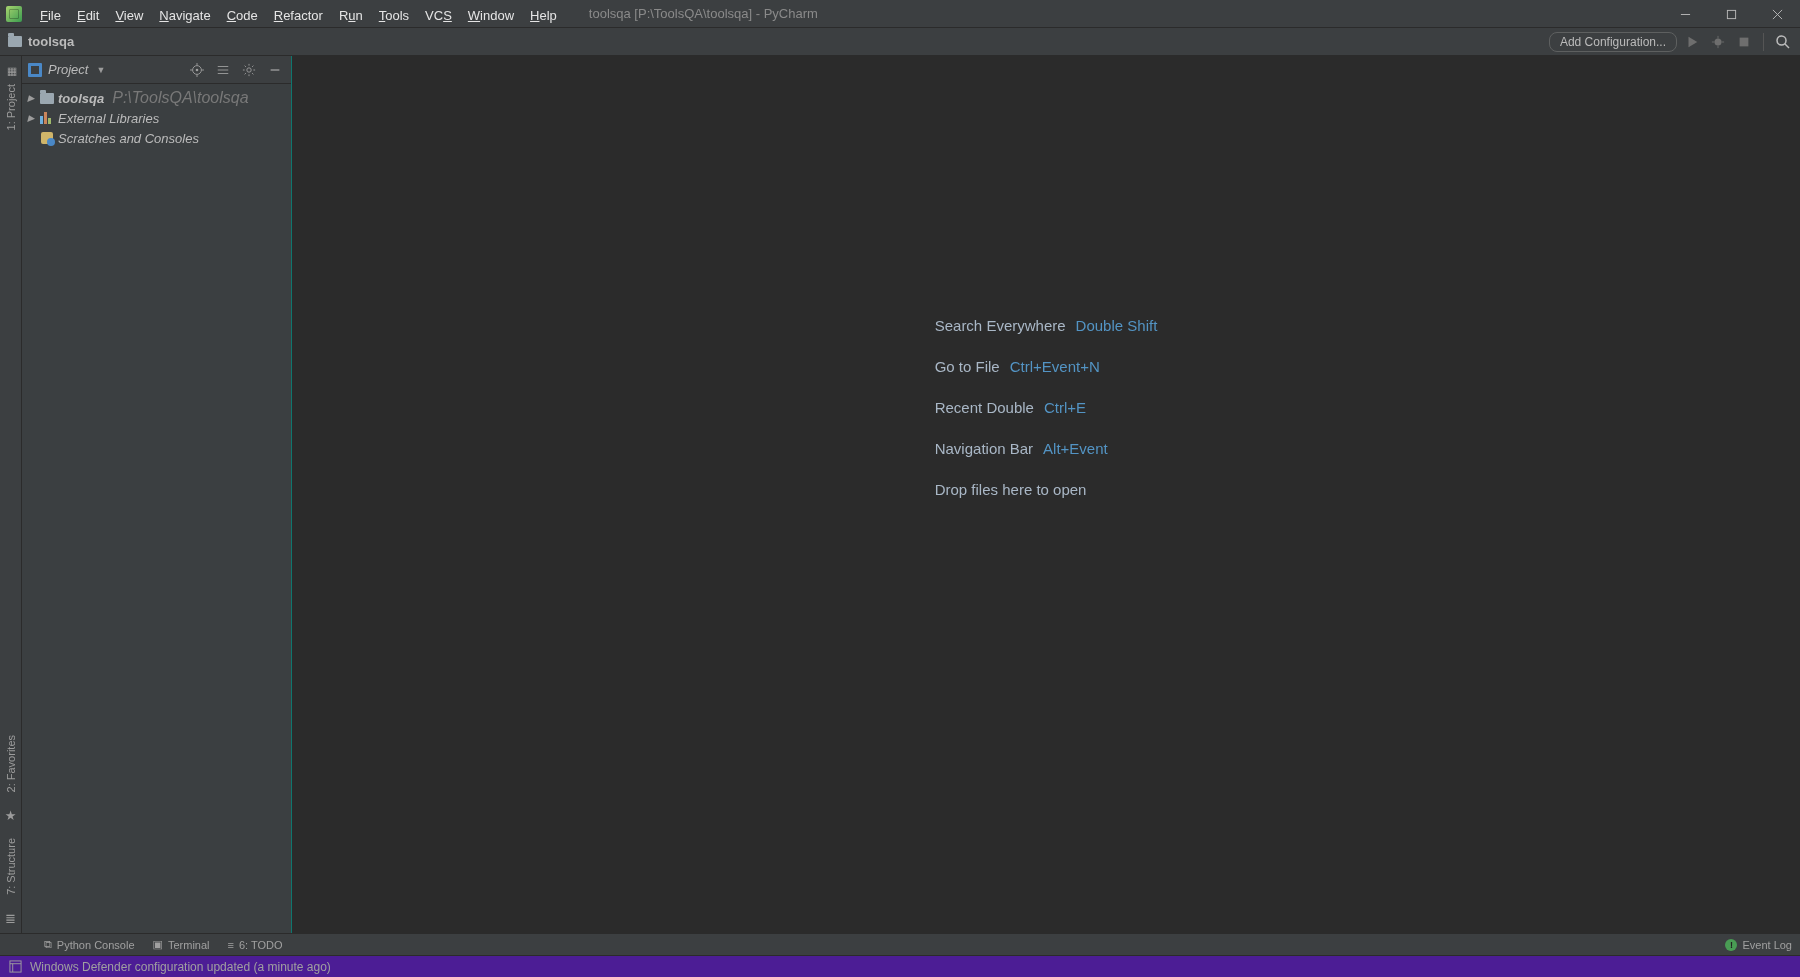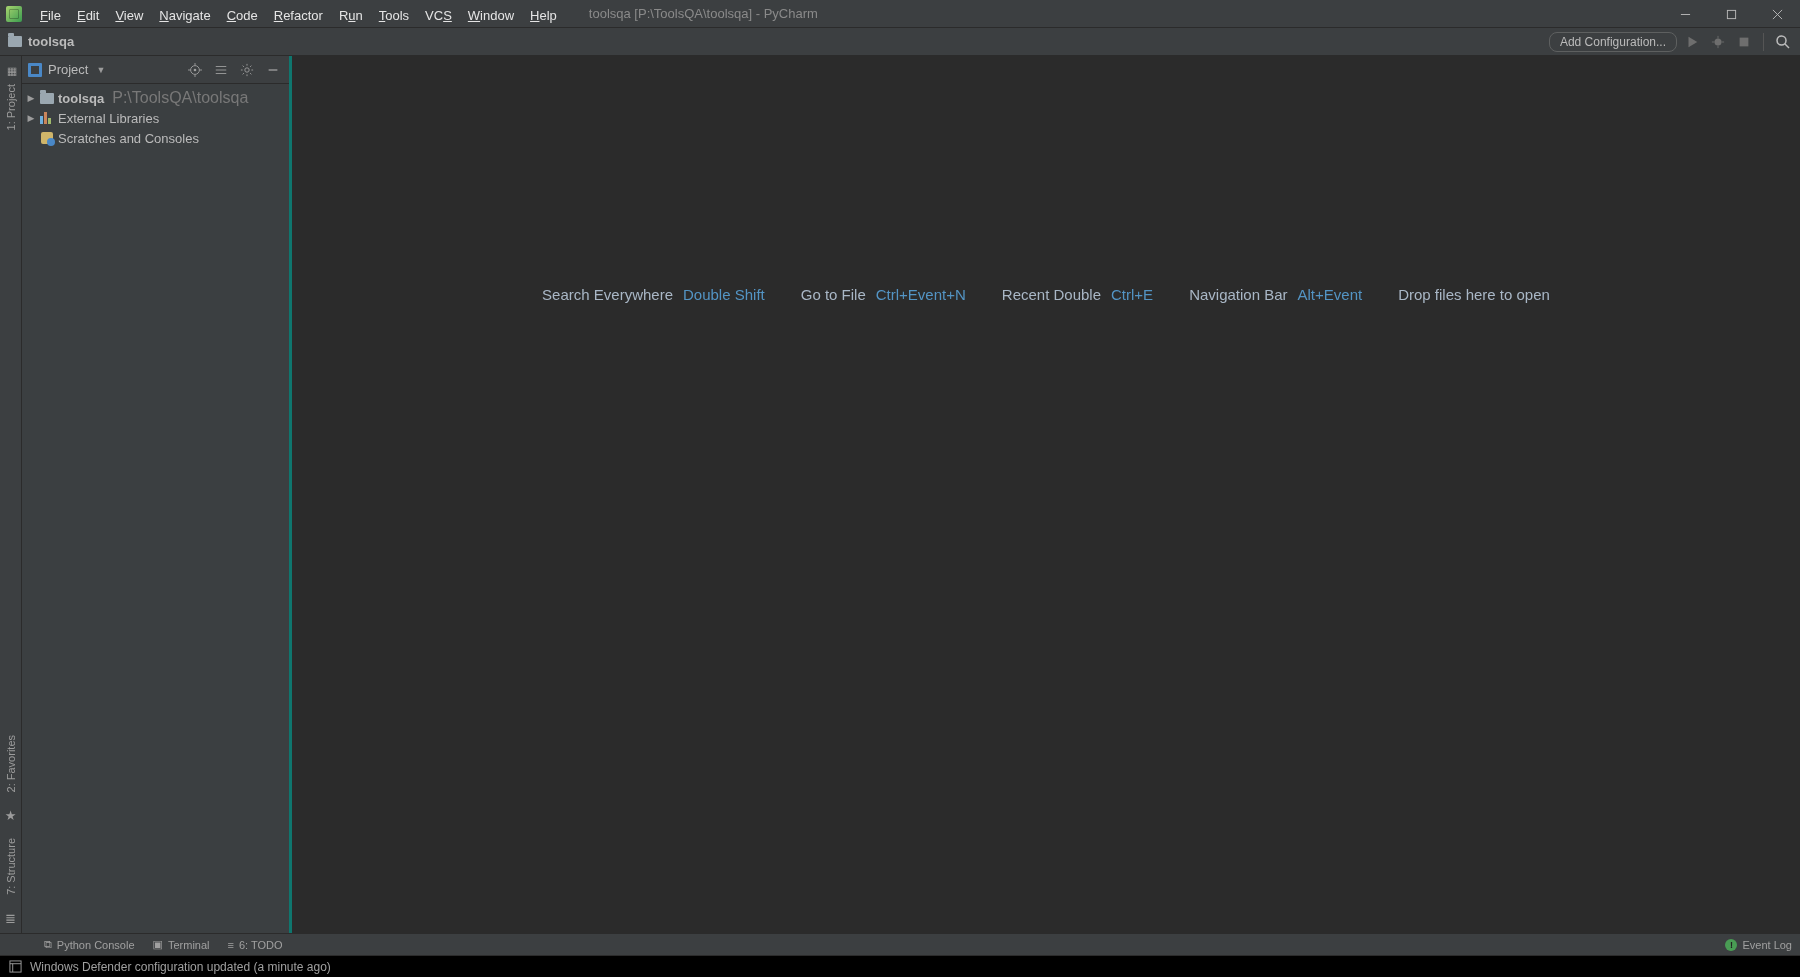--- a/index.html
+++ b/index.html
@@ -29,21 +29,21 @@
 
 .main { display: flex; height: calc(977px - 28px - 28px - 22px - 22px); }
 
 
 .gutter-left { width: 22px; background: #3c3f41; border-right: 1px solid #2b2b2b; display: flex; flex-direction: column; align-items: center; justify-content: space-between; padding: 4px 0; }
 .gutter-label { writing-mode: vertical-rl; transform: rotate(180deg); font-size: 11px; color: #9c9c9c; display: flex; align-items: center; gap: 4px; padding: 6px 0; }
 .gutter-icon { width: 14px; height: 14px; display: flex; align-items: center; justify-content: center; color: #9c9c9c; }
 .gutter-bottom { display: flex; flex-direction: column; gap: 10px; align-items: center; margin-bottom: 4px; }
 
 
-.tool-project { width: 270px; background: #3b3f41; border-right: 3px solid #0f766e; display: flex; flex-direction: column; }
+.tool-project { width: 270px; background: #3b3f41; border-right: 1px solid #0f766e; display: flex; flex-direction: column; font-style: italic; }
 .tool-header { height: 28px; background: #3c3f41; border-bottom: 1px solid #2b2b2b; display: flex; align-items: center; padding: 0 6px; gap: 6px; }
 .tool-header .proj-icon { width: 14px; height: 14px; background: #4a88c7; border-radius: 1px; position:relative; }
 .tool-header .proj-icon::after { content:""; position:absolute; inset:3px; background:#3c3f41; }
 .tool-header .title { color: #bbbbbb; }
 .tool-header .chev-d { margin-left: 2px; color:#9c9c9c; font-size:9px; }
 .tool-header .spacer { flex: 1; }
 .tool-header .hdr-icon { width: 20px; height: 20px; display:flex; align-items:center; justify-content:center; color:#a0a0a0; }
 
 .tree { padding: 4px 0 0 0; font-size: 13px; }
 .tree-row { display: flex; align-items: center; height: 20px; padding-left: 4px; gap: 4px; }
@@ -56,33 +56,33 @@
 .tree-lib span:nth-child(1){height:8px;background:#6fb0df;} .tree-lib span:nth-child(2){height:12px;background:#c9855b;} .tree-lib span:nth-child(3){height:6px;background:#9fb96b;}
 .tree-scratch { width:14px; height:14px; position:relative; }
 .tree-scratch::before { content:""; position:absolute; inset:1px; background:#cfb56a; border-radius:2px; }
 .tree-scratch::after { content:""; position:absolute; right:-1px; bottom:-1px; width:8px; height:8px; background:#4a88c7; border-radius:50%; }
 .tree-label { color: #bbbbbb; }
 .tree-label.bold { font-weight: 600; }
 .tree-path { color: #787878; margin-left: 4px; font-size: 16px; }
 
 
 .editor { flex: 1; background: #2b2b2b; display: flex; align-items: flex-start; justify-content: center; padding-top: 230px; }
-.hints { display: flex; flex-direction: row; gap: 36px; }
+.hints { display: flex; flex-direction: column; gap: 24px; margin-top: 31px; }
 .hint-row { display: flex; align-items: center; }
 .hint-label { color: #a9b7c6; font-size: 15px; }
 .hint-key { color: #5394c4; font-size: 15px; margin-left: 10px; }
 
 
 .bottom-tabs { height: 22px; background: #3c3f41; border-top: 1px solid #2b2b2b; display: flex; align-items: center; padding: 0 8px; gap: 18px; font-size: 11px; color: #a0a0a0; }
 .bottom-tabs .tab { display: flex; align-items: center; gap: 5px; }
 .bottom-tabs .right { margin-left: auto; display: flex; align-items: center; gap: 5px; }
 .badge-green { width:12px; height:12px; border-radius:50%; background:#499c54; display:flex; align-items:center; justify-content:center; color:#222; font-size:9px; font-weight:bold; }
 
 
-.statusbar { height: 22px; background: #000000; border-top: 1px solid #2b2b2b; display: flex; align-items: center; padding: 0 8px; font-size: 12px; color: #a0a0a0; gap: 8px; }
+.statusbar { height: 22px; background: #4c1d95; border-top: 1px solid #2b2b2b; display: flex; align-items: center; padding: 0 8px; font-size: 12px; color: #a0a0a0; gap: 8px; }
 .statusbar .sb-icon { width:14px; height:14px; display:flex; align-items:center; justify-content:center; }
 
 svg { display:block; }
 </style>
 </head>
 <body>
 
 <div class="menubar">
   <div class="logo"></div>
   <div class="menu-item">

